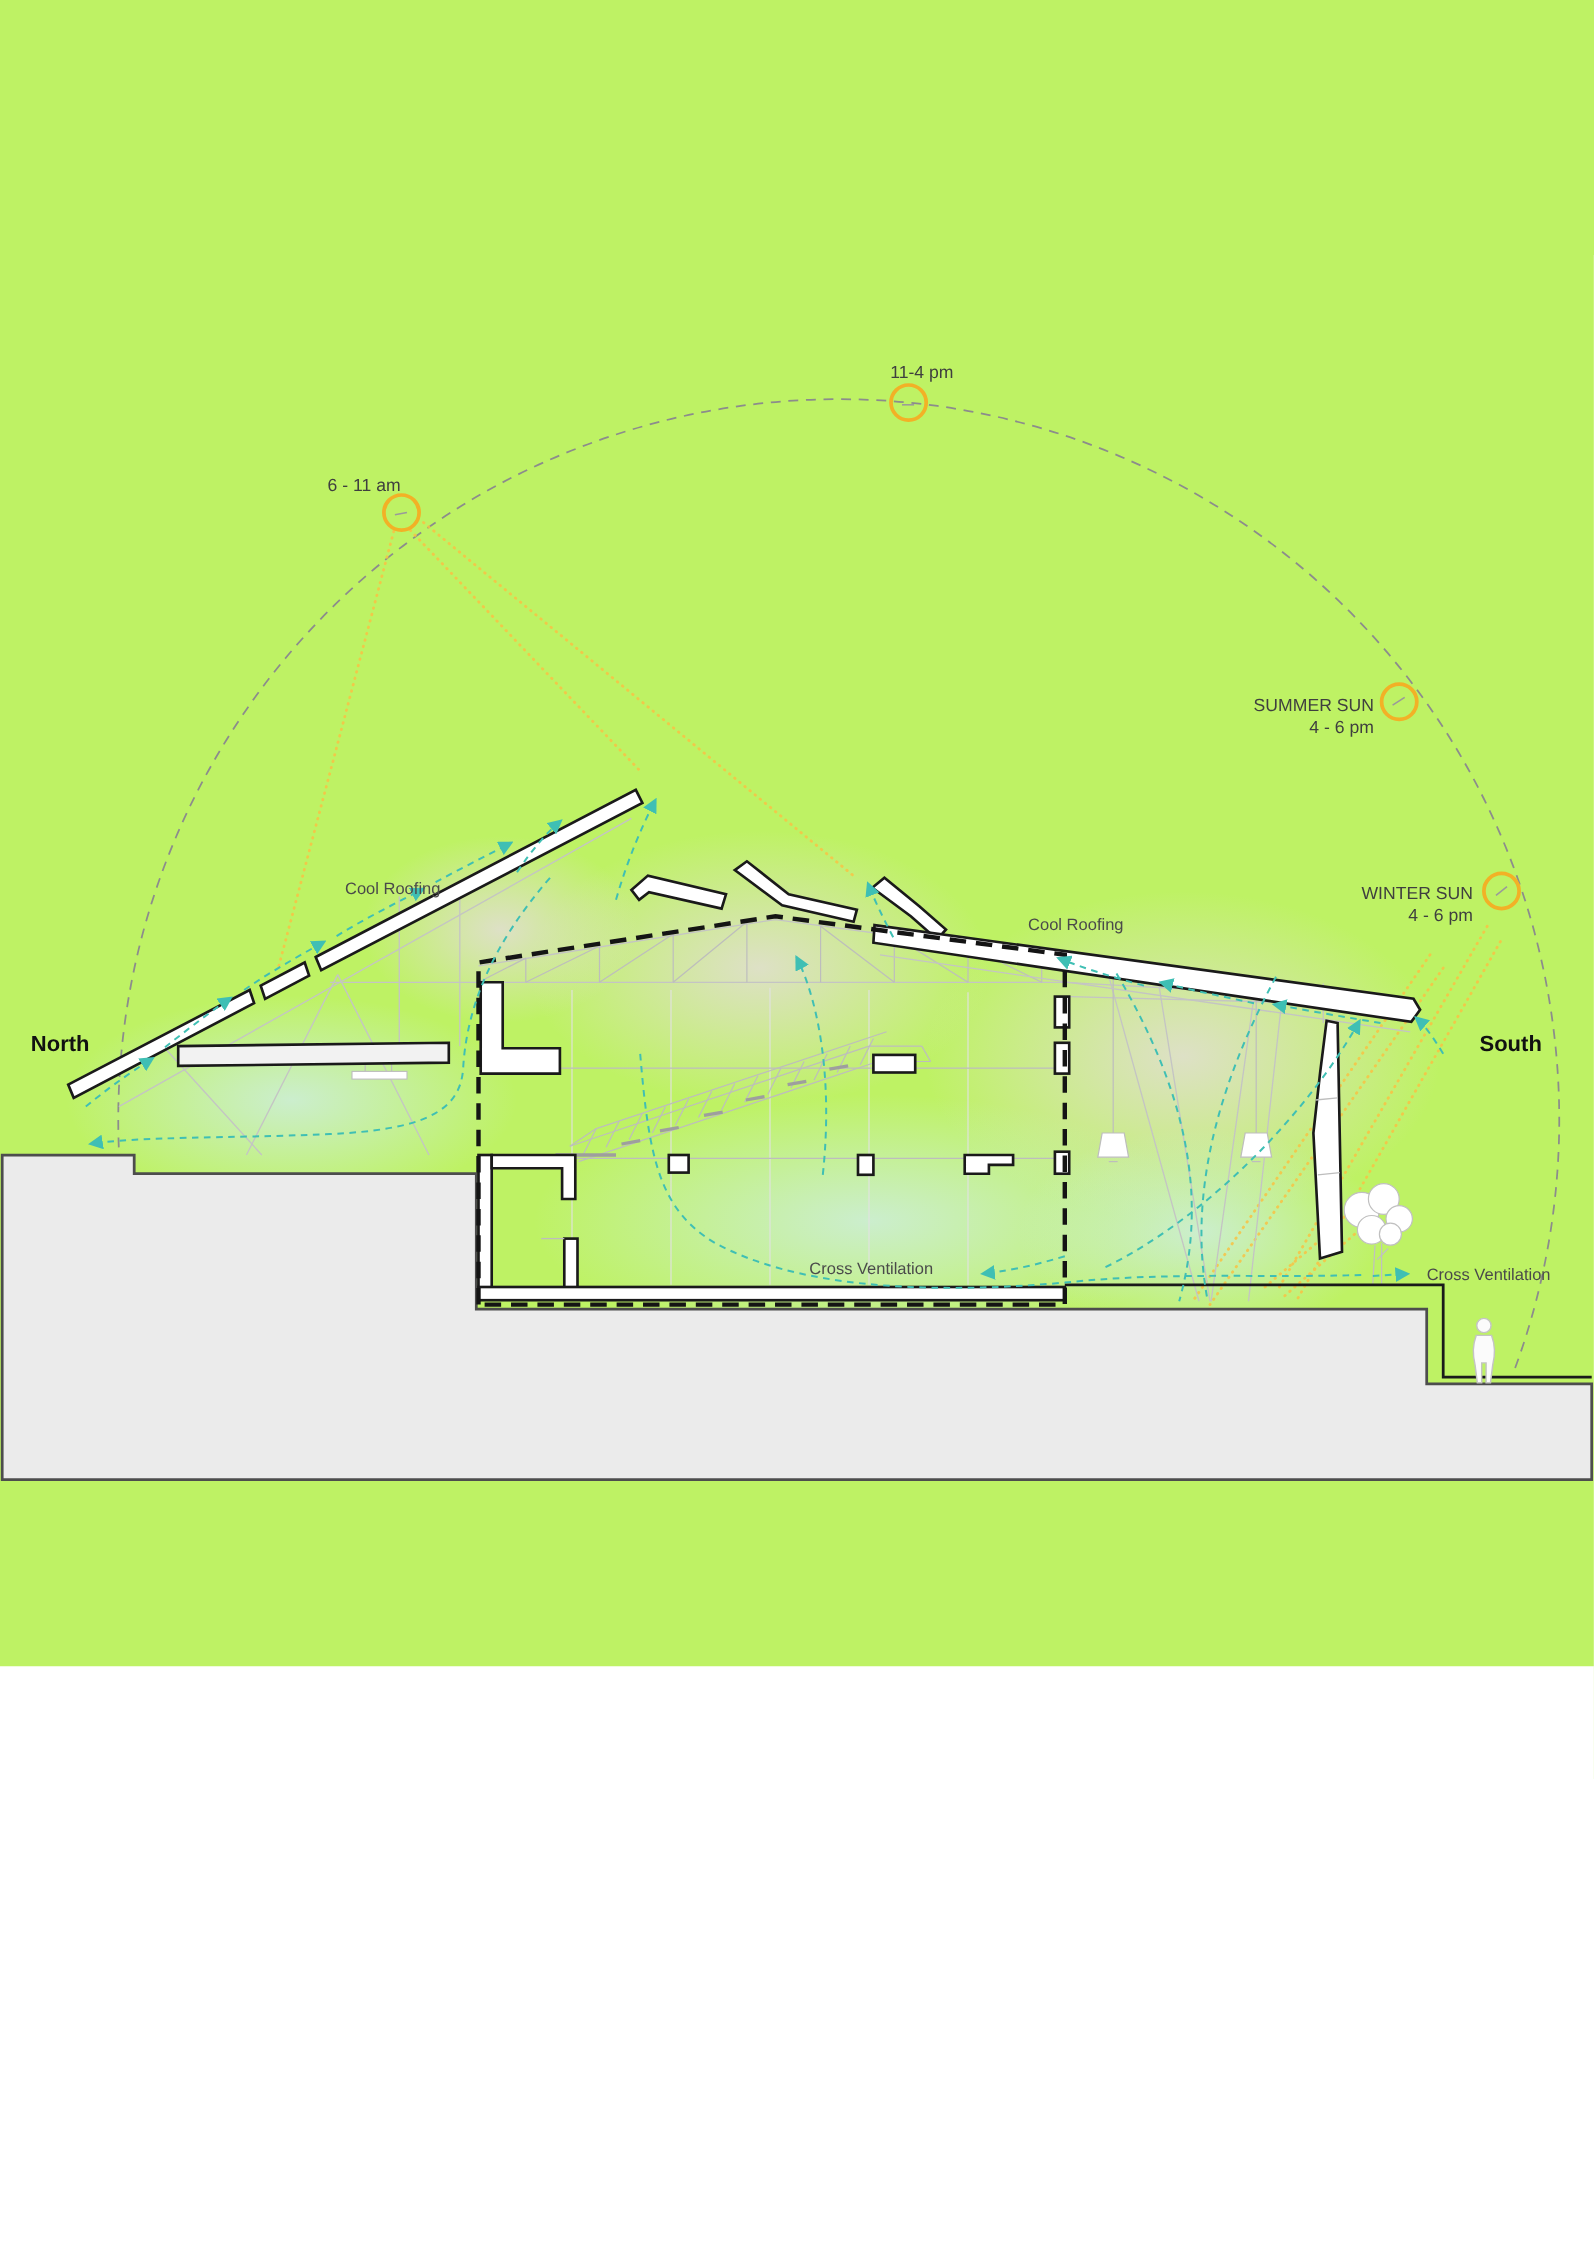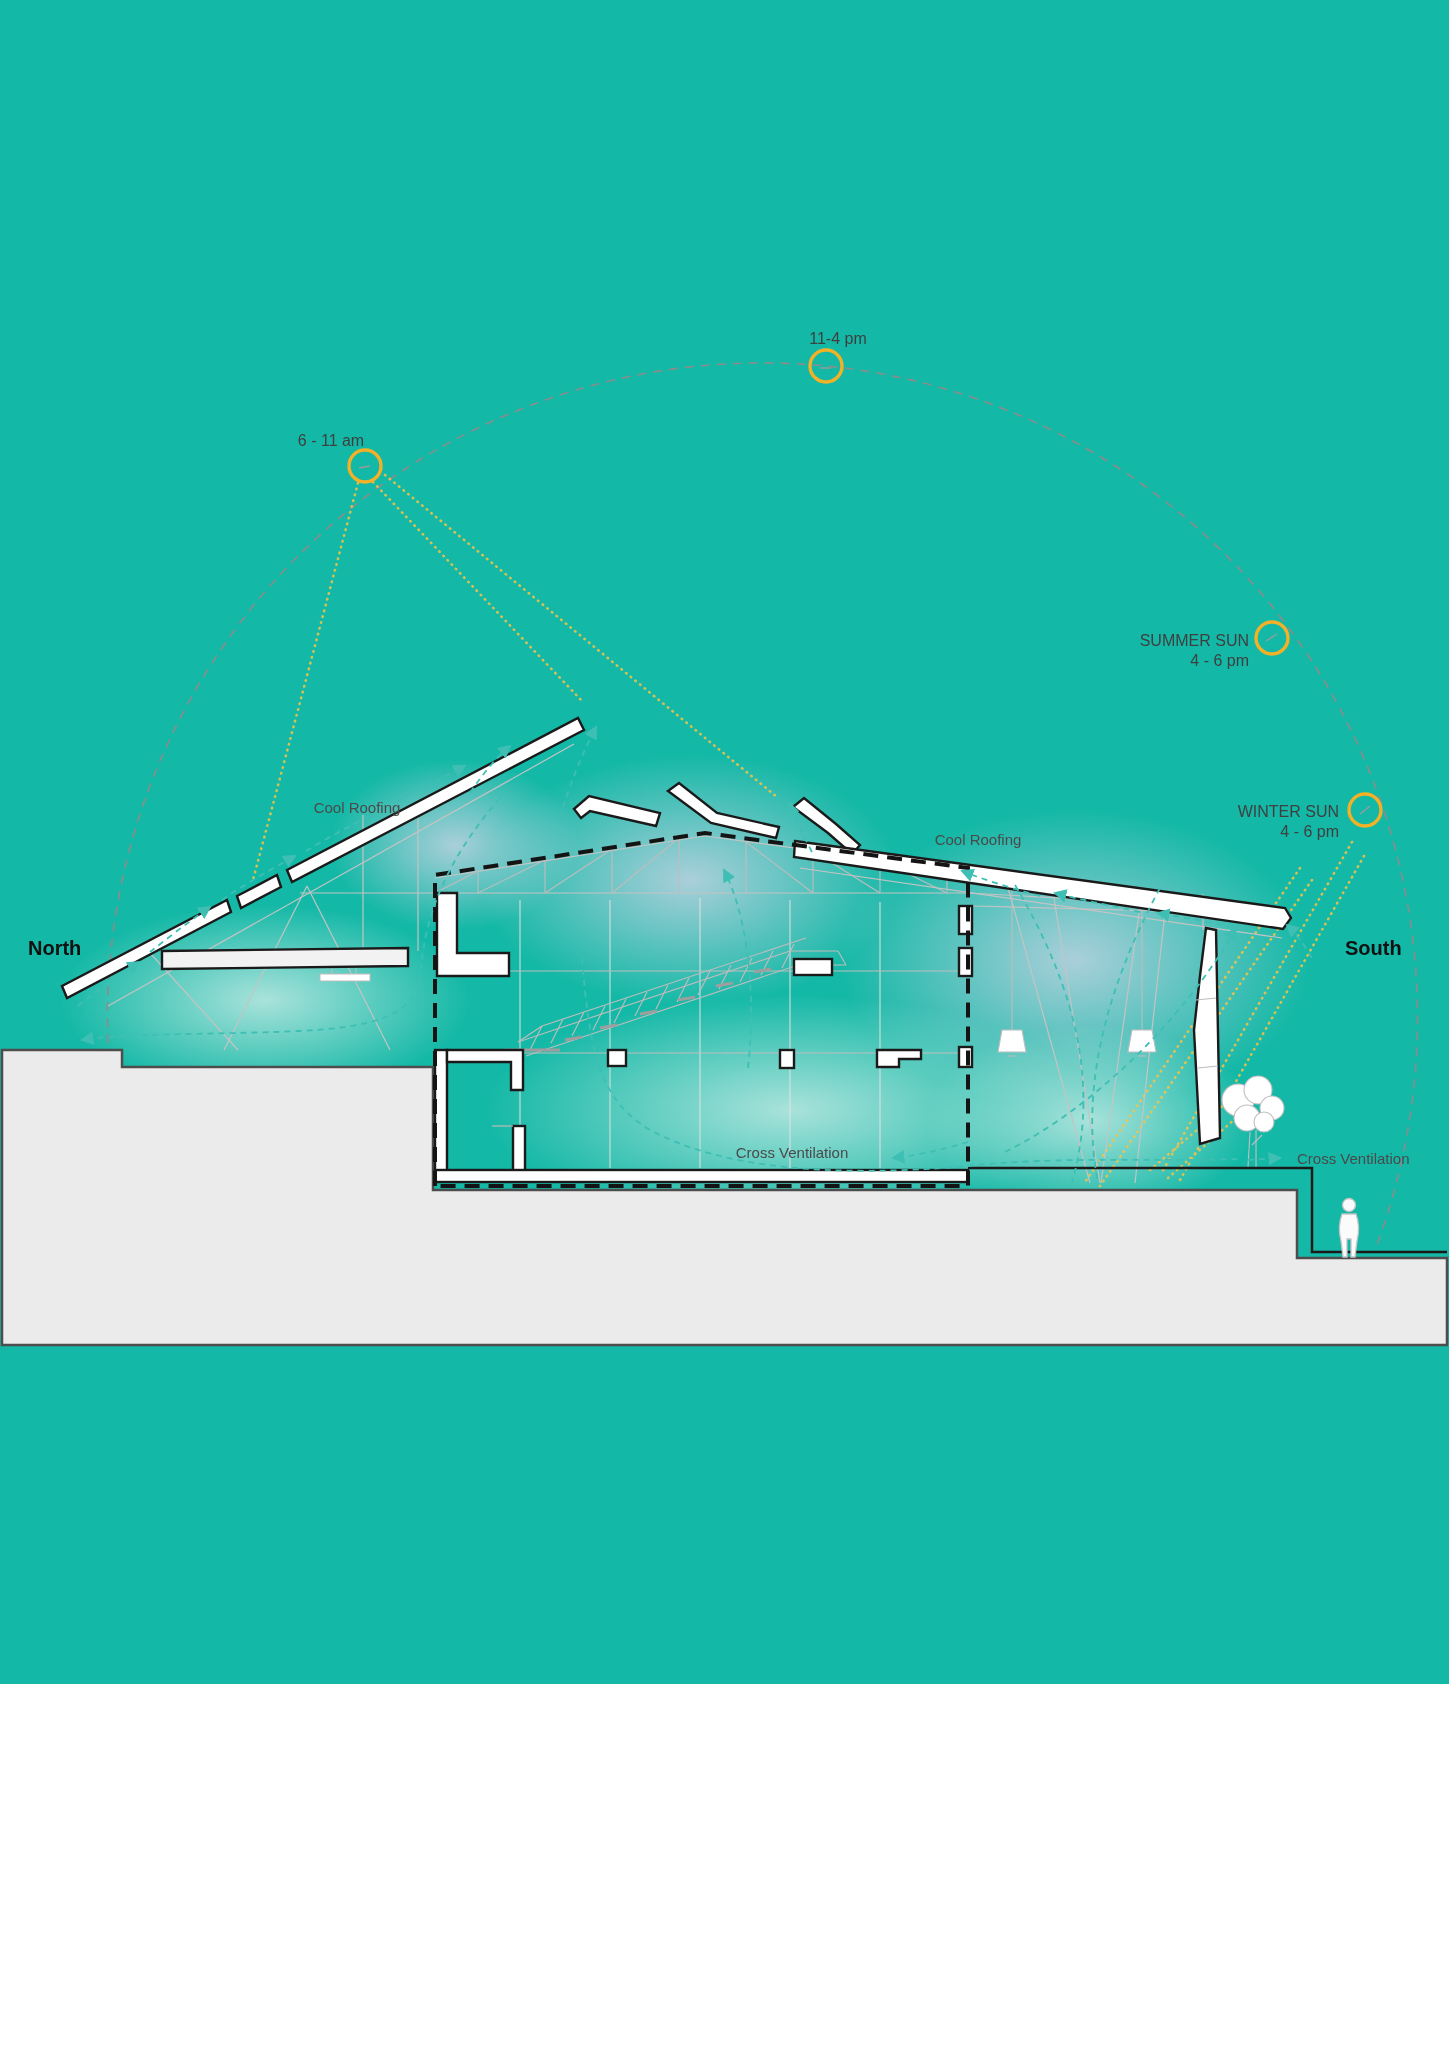--- a/index.html
+++ b/index.html
@@ -1,16 +1,16 @@
 <!DOCTYPE html>
 <html><head>
 <meta charset="utf-8">
 <style>
   html,body{margin:0;padding:0;background:#ffffff;}
-  .stage{position:relative;width:1449px;height:1684px;background:#14b8a6;overflow:hidden;
+  .stage{position:relative;width:1449px;height:1515px;background:#bef264;overflow:hidden;
          font-family:"Liberation Sans", sans-serif;}
   svg{position:absolute;left:0;top:0;}
   text{font-family:"Liberation Sans", sans-serif;fill:#3F3F3F;}
   .lbl{font-size:16px;}
   .lbl-sm{font-size:15px;fill:#4A4A4A;}
   .lbl-bold{font-size:20px;font-weight:bold;fill:#111111;}
   .ink{stroke:#1A1A1A;fill:#ffffff;}
   .gray{stroke:#C4C4C4;fill:none;stroke-width:1.2;}
   .grayf{stroke:#BDBDBD;fill:none;stroke-width:1.1;}
   .grid{stroke:#E2E2E2;fill:none;stroke-width:1;}

